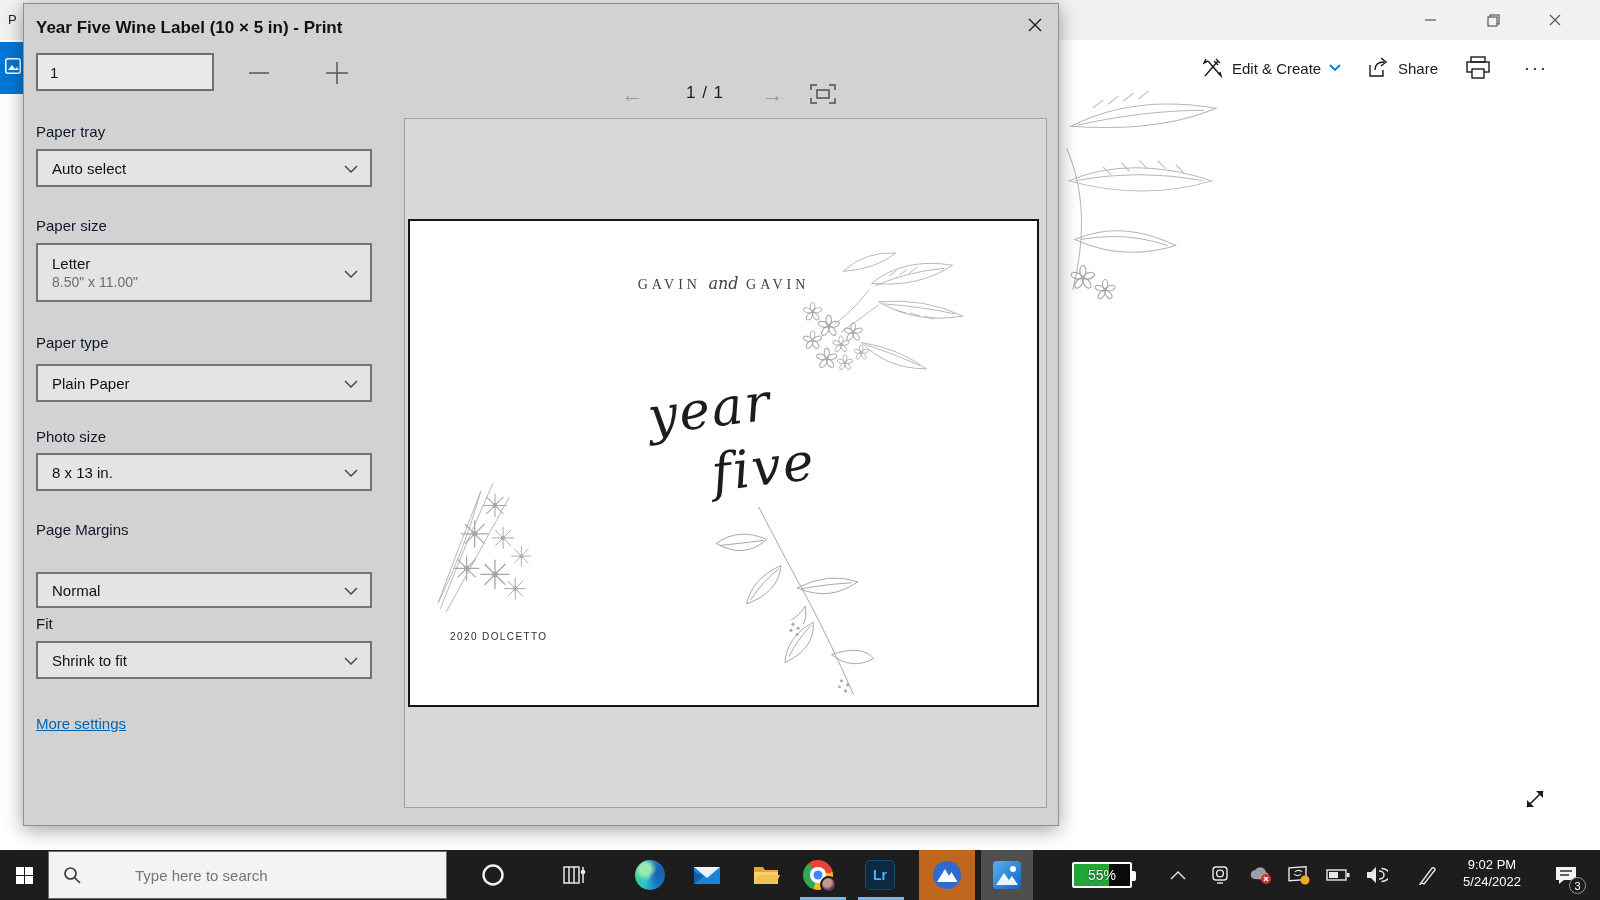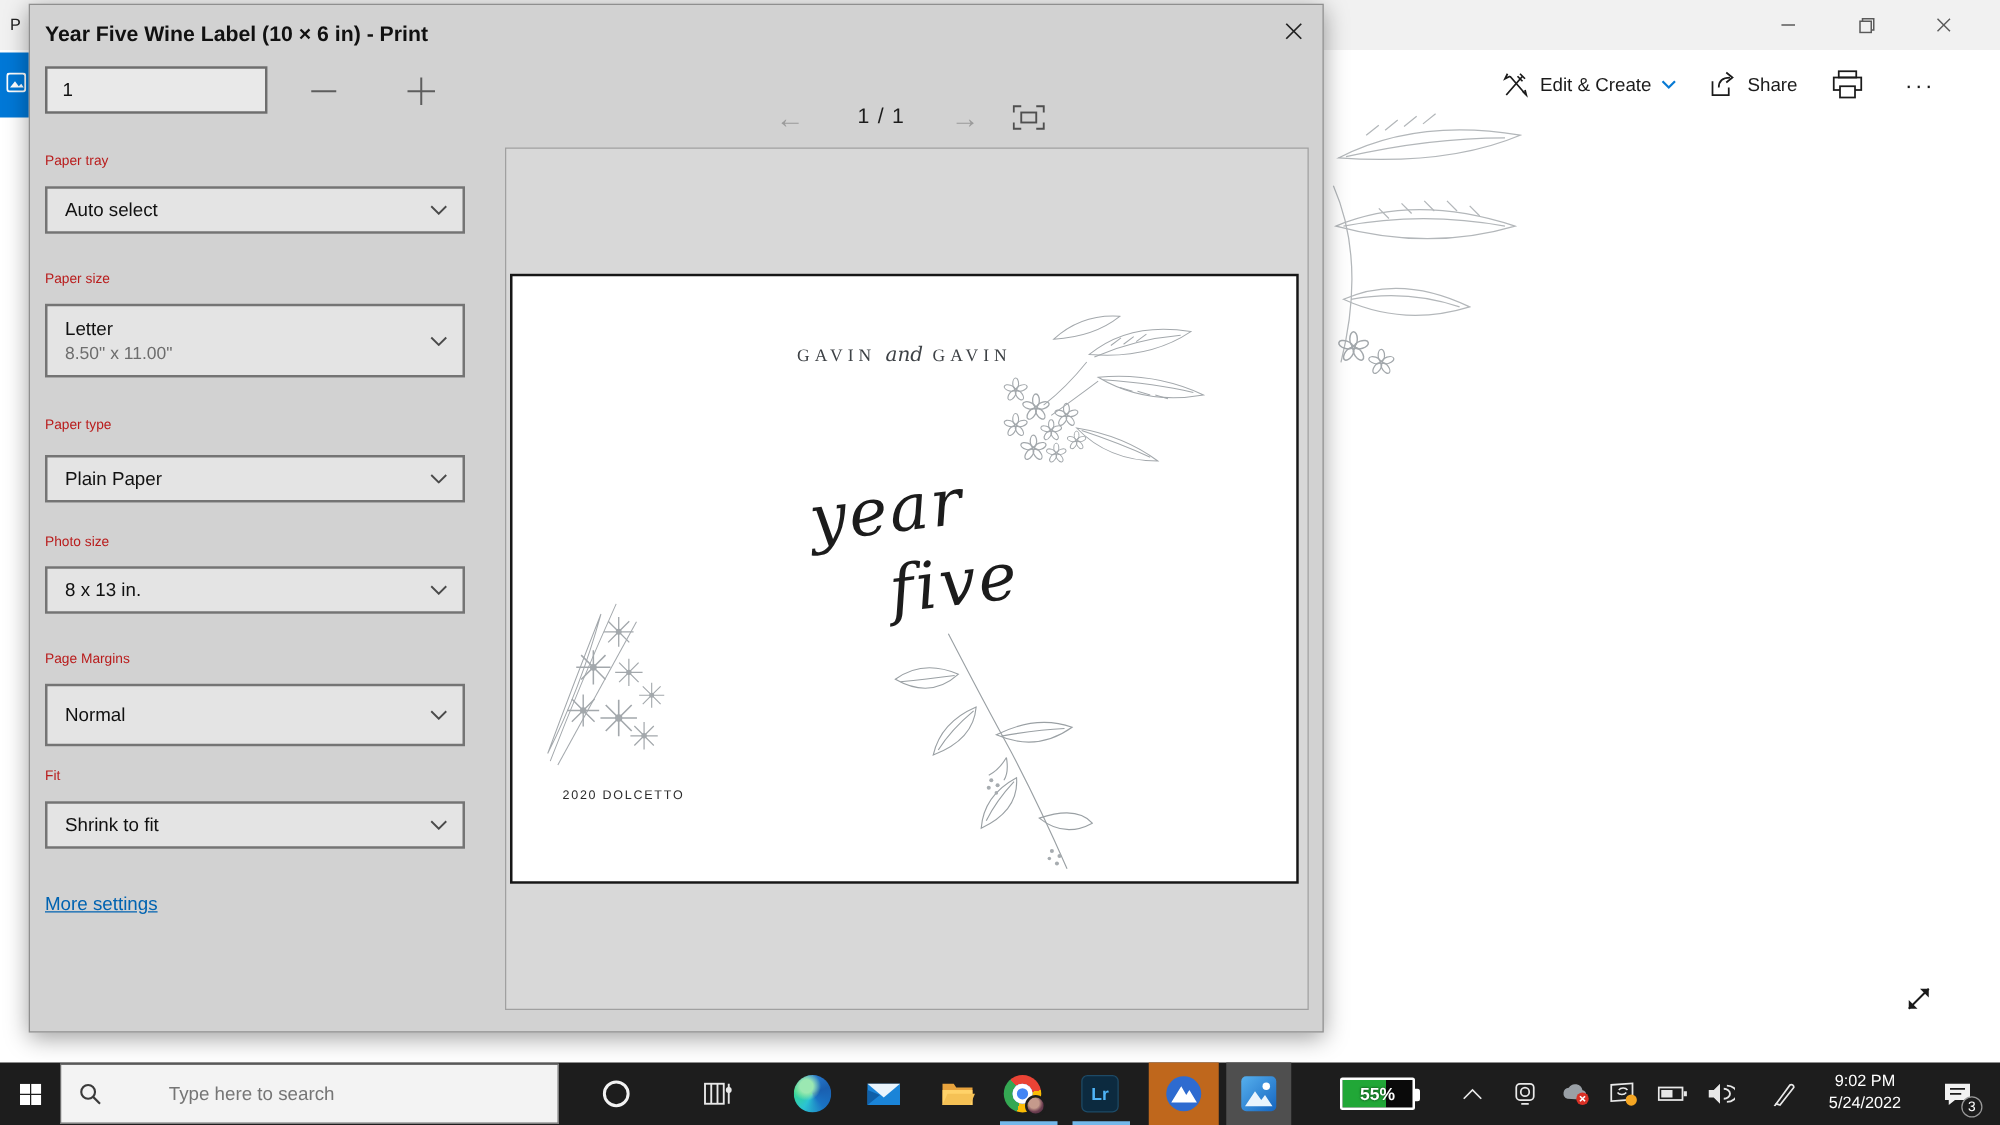--- a/index.html
+++ b/index.html
@@ -28,21 +28,21 @@
             border:1px solid #8f8f8f; box-shadow:0 4px 18px rgba(0,0,0,.38); z-index:10; }
   .dlg-title { position:absolute; left:12px; top:14px; font-size:17px; font-weight:bold; color:#111; }
   .dlg-close { position:absolute; left:994px; top:6px; width:34px; height:30px; display:flex; align-items:center; justify-content:center; }
   .dlg-close svg { stroke:#222; stroke-width:1.4; }
   .copies-input { position:absolute; left:12px; top:49px; width:178px; height:38px; background:#e9e9e9;
                   border:2px solid #6e6e6e; font-size:15px; color:#111; padding-left:12px; font-family:"Liberation Sans",sans-serif; }
   .step-btn { position:absolute; top:52px; width:46px; height:34px; display:flex; align-items:center; justify-content:center; }
   .step-btn svg { stroke:#5d5d5d; stroke-width:1.6; }
   .minus-btn { left:212px; } .plus-btn { left:290px; }
 
-  .fld-label { position:absolute; left:12px; font-size:11px; color:#b91c1c; }
+  .fld-label { position:absolute; left:12px; font-size:15px; color:#0f172a; }
   .fld-box { position:absolute; left:12px; width:336px; background:#e4e4e4; border:2px solid #747474;
              display:flex; align-items:center; padding:0 14px; }
   .fld-box .val { font-size:15px; color:#111; }
   .fld-box .sub { font-size:14px; color:#6d6d6d; margin-top:2px; }
   .fld-box .chev { position:absolute; right:12px; top:50%; transform:translateY(-50%); }
   .chev svg { stroke:#4a4a4a; stroke-width:1.5; fill:none; }
   .twoline { flex-direction:column; align-items:flex-start; justify-content:center; }
 
   .more-settings { position:absolute; left:12px; top:711px; font-size:15px; color:#0063b1; text-decoration:underline; }
   .dlg-btn { position:absolute; top:769px; width:166px; height:38px; background:#bcbcbc; display:flex;
@@ -91,21 +91,21 @@
      background:#fff; box-shadow:inset 0 0 0 3.5px #fff, inset 0 0 0 16px #4285f4; }
   .chrome-avatar { position:absolute; right:-4px; bottom:-3px; width:17px; height:17px; border-radius:50%;
      border:2px solid #1d1d1d; background:radial-gradient(circle at 40% 35%, #c59a8c 0 35%, #6e3f51 60%, #40243a); }
   .lr-tile-icon { width:30px; height:30px; border-radius:5px; background:#0c2a3f; border:1px solid #1d4a66;
      display:flex; align-items:center; justify-content:center; font-size:14px; font-weight:bold; color:#4fb3f6; }
   .photos-app-icon { width:28px; height:28px; border-radius:4px; background:linear-gradient(135deg,#56b0ee,#1565c0);
      position:relative; overflow:hidden; }
   .battery-widget { position:absolute; left:1072px; top:12px; width:60px; height:26px; border:2px solid #fff; border-radius:2px;
      background:linear-gradient(90deg, #21a737 0 62%, #0a0a0a 62%); display:flex; align-items:center; justify-content:center; }
   .battery-widget::after { content:""; position:absolute; right:-6px; top:7px; width:4px; height:10px; background:#fff; border-radius:0 2px 2px 0; }
-  .battery-widget span { font-size:14px; font-weight:bold; color:#fff; text-shadow:0 0 2px rgba(0,0,0,.8); }
+  .battery-widget span { font-size:14px; font-weight:normal; color:#fff; text-shadow:0 0 2px rgba(0,0,0,.8); }
   .tray-icon { position:absolute; top:0; width:36px; height:50px; display:flex; align-items:center; justify-content:center; }
   .tray-icon svg { stroke:#e8e8e8; fill:none; stroke-width:1.4; }
   .clock-block { position:absolute; left:1442px; top:6px; width:100px; text-align:center; color:#fff; font-size:13px; line-height:17px; }
   .notif-wrap { position:absolute; left:1540px; top:0; width:52px; height:50px; display:flex; align-items:center; justify-content:center; }
   .notif-badge { position:absolute; right:6px; bottom:6px; width:17px; height:17px; border-radius:50%; background:#1d1d1d;
      border:1.5px solid #9a9a9a; color:#fff; font-size:11px; display:flex; align-items:center; justify-content:center; }
 </style>
 </head>
 <body>
 
@@ -208,21 +208,21 @@
 
     <div class="app-accent-strip">
       <svg width="16" height="16" viewBox="0 0 16 16">
         <rect x="0.8" y="0.8" width="14.4" height="14.4" rx="2" fill="none" stroke="#fff" stroke-width="1.5"></rect>
         <path d="M3,12 L7,7 l3,4 2,-2 2,3 Z" fill="#fff"></path>
       </svg>
     </div>
   </div>
 
   <div class="dialog">
-    <div class="dlg-title">Year Five Wine Label (10 × 6 in) - Print</div>
+    <div class="dlg-title">Year Five Wine Label (10 × 5 in) - Print</div>
     <div class="dlg-close">
       <svg width="14" height="14">
           <line x1="1" y1="1" x2="13" y2="13"></line>
           <line x1="13" y1="1" x2="1" y2="13"></line>
         </svg>
     </div>
 
     <input class="copies-input" type="text" value="1" style="">
     <div class="step-btn minus-btn">
       <svg width="22" height="22">
@@ -277,21 +277,21 @@
 
     <div class="fld-label" style="top:424px">Photo size</div>
     <div class="fld-box" style="top:449px;height:38px">
       <span class="val">8 x 13 in.</span>
       <span class="chev"><svg width="14" height="8" viewBox="0 0 14 8">
             <polyline points="1,1 7,7 13,1"></polyline>
           </svg></span>
     </div>
 
     <div class="fld-label" style="top:517px">Page Margins</div>
-    <div class="fld-box" style="top:543px;height:50px">
+    <div class="fld-box" style="top:568px;height:36px">
       <span class="val">Normal</span>
       <span class="chev"><svg width="14" height="8" viewBox="0 0 14 8">
             <polyline points="1,1 7,7 13,1"></polyline>
           </svg></span>
     </div>
 
     <div class="fld-label" style="top:611px">Fit</div>
     <div class="fld-box" style="top:637px;height:38px">
       <span class="val">Shrink to fit</span>
       <span class="chev"><svg width="14" height="8" viewBox="0 0 14 8">

